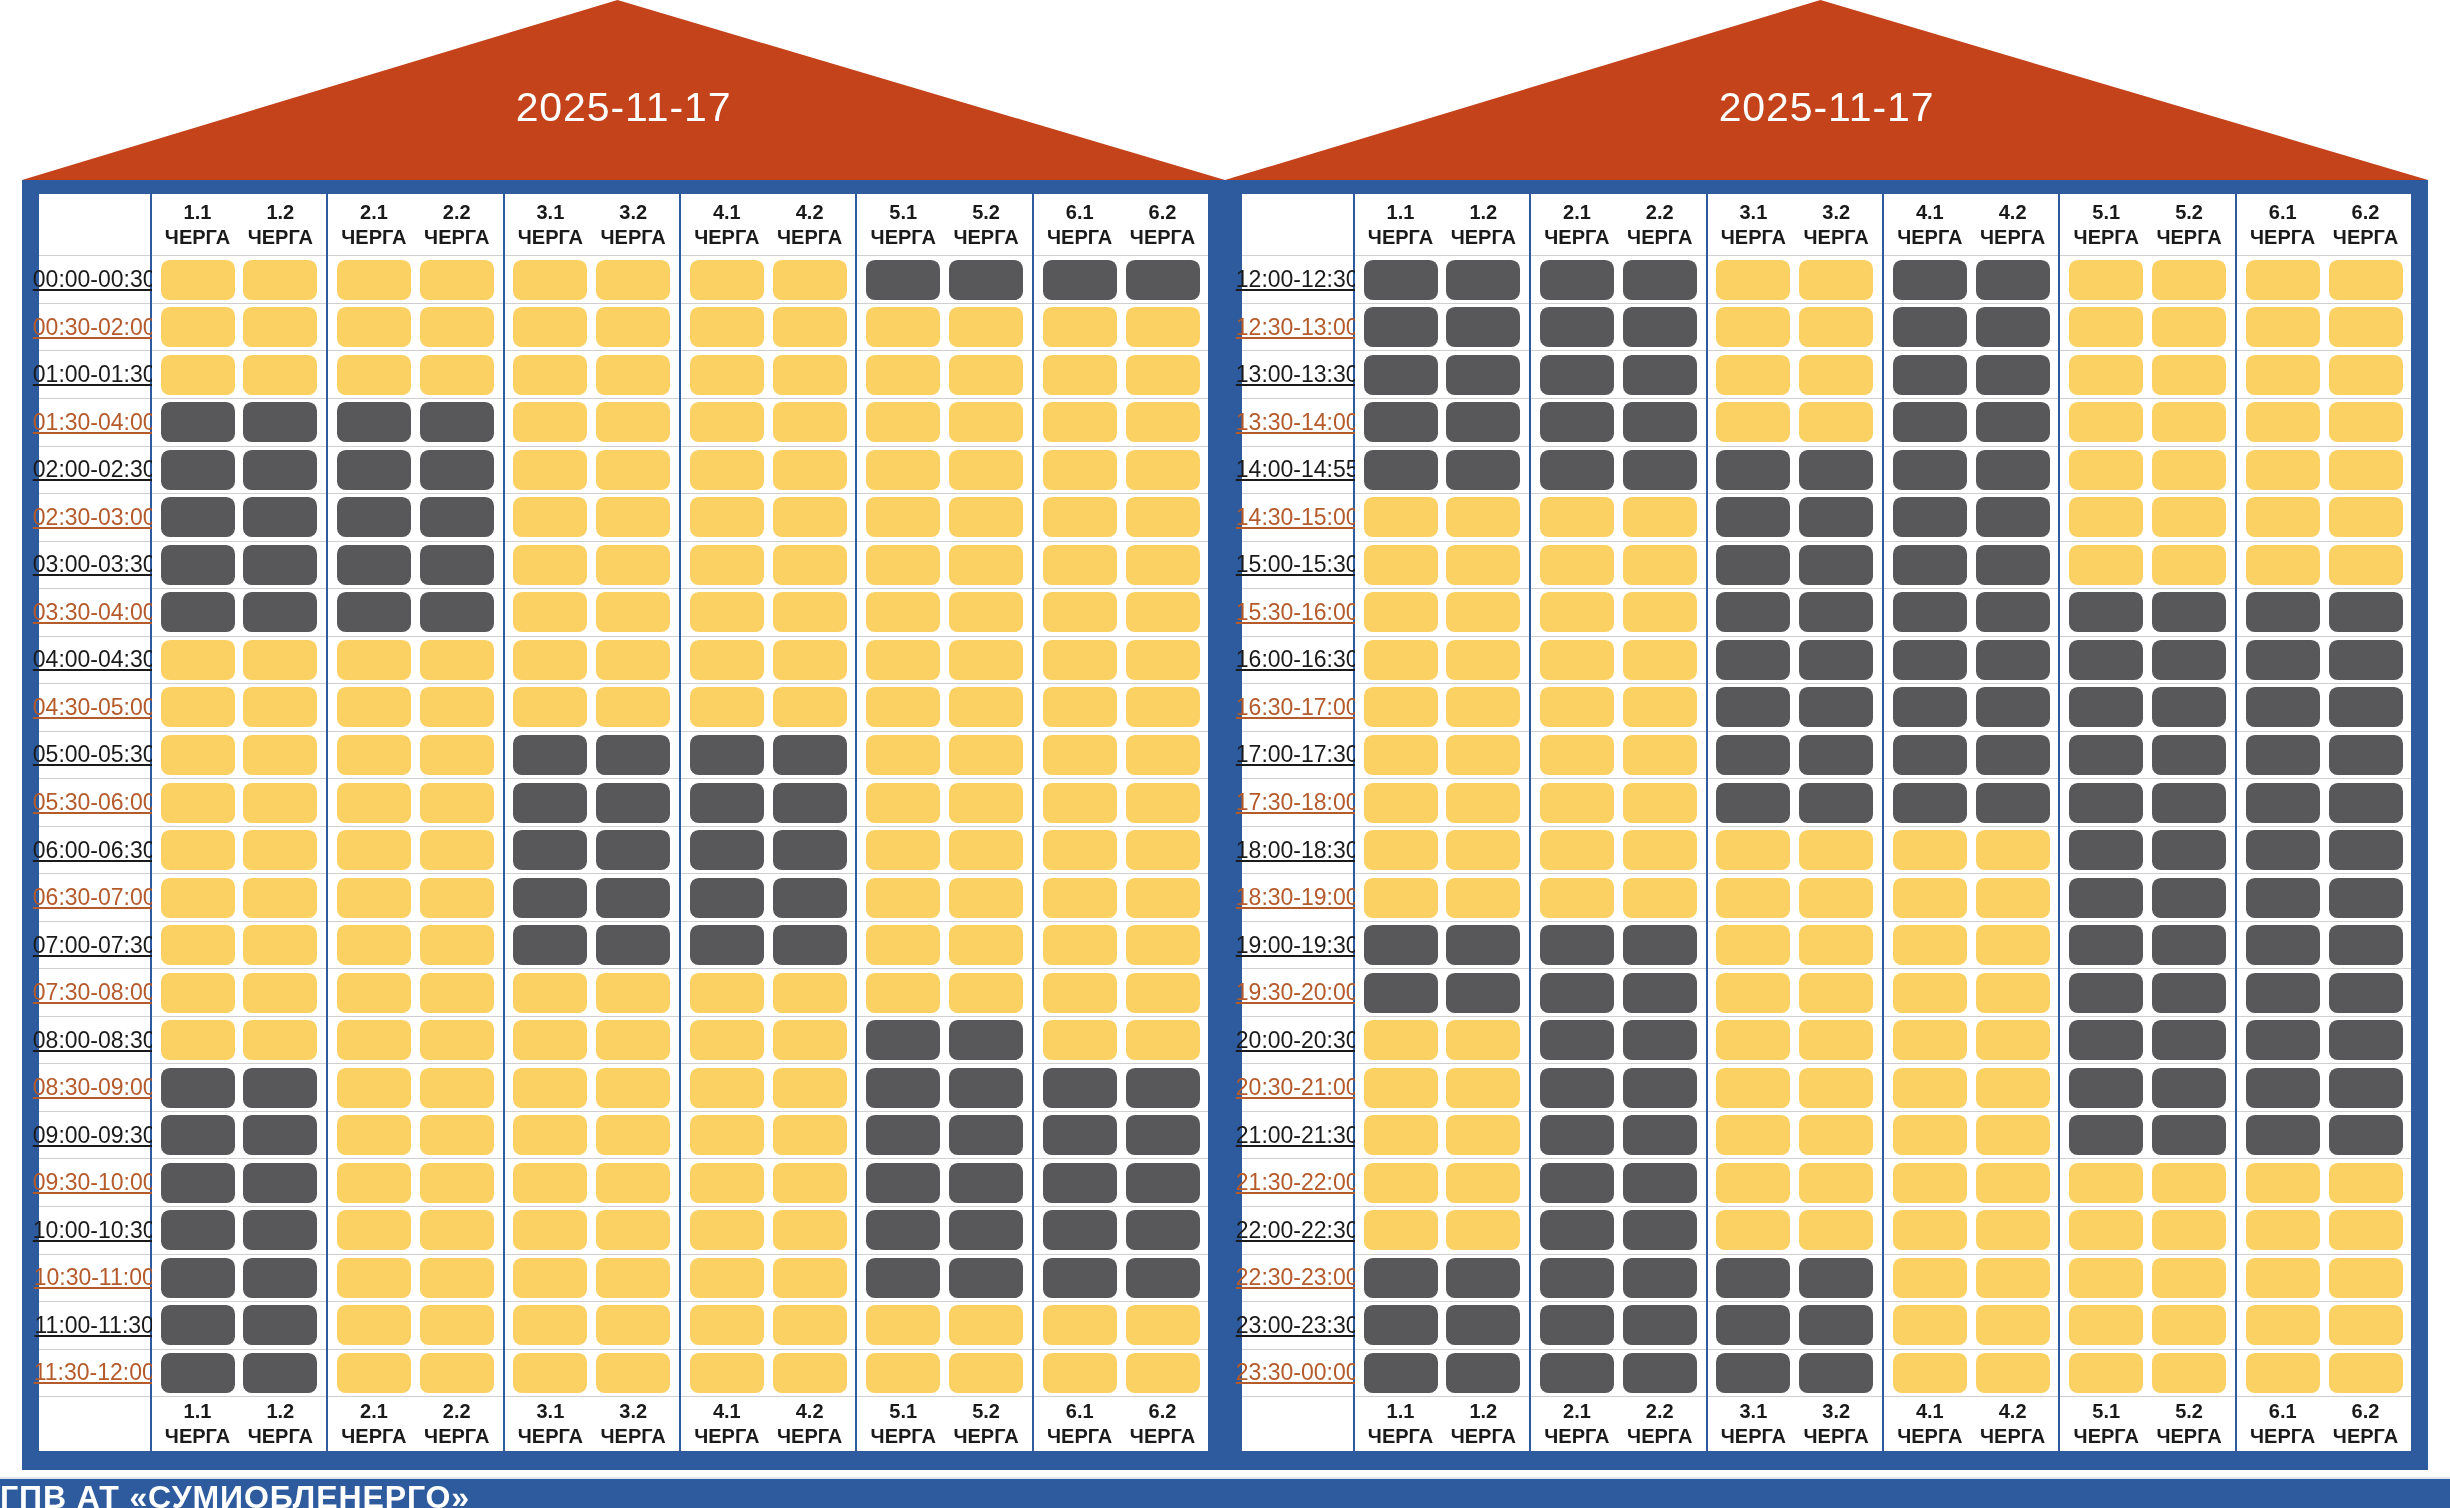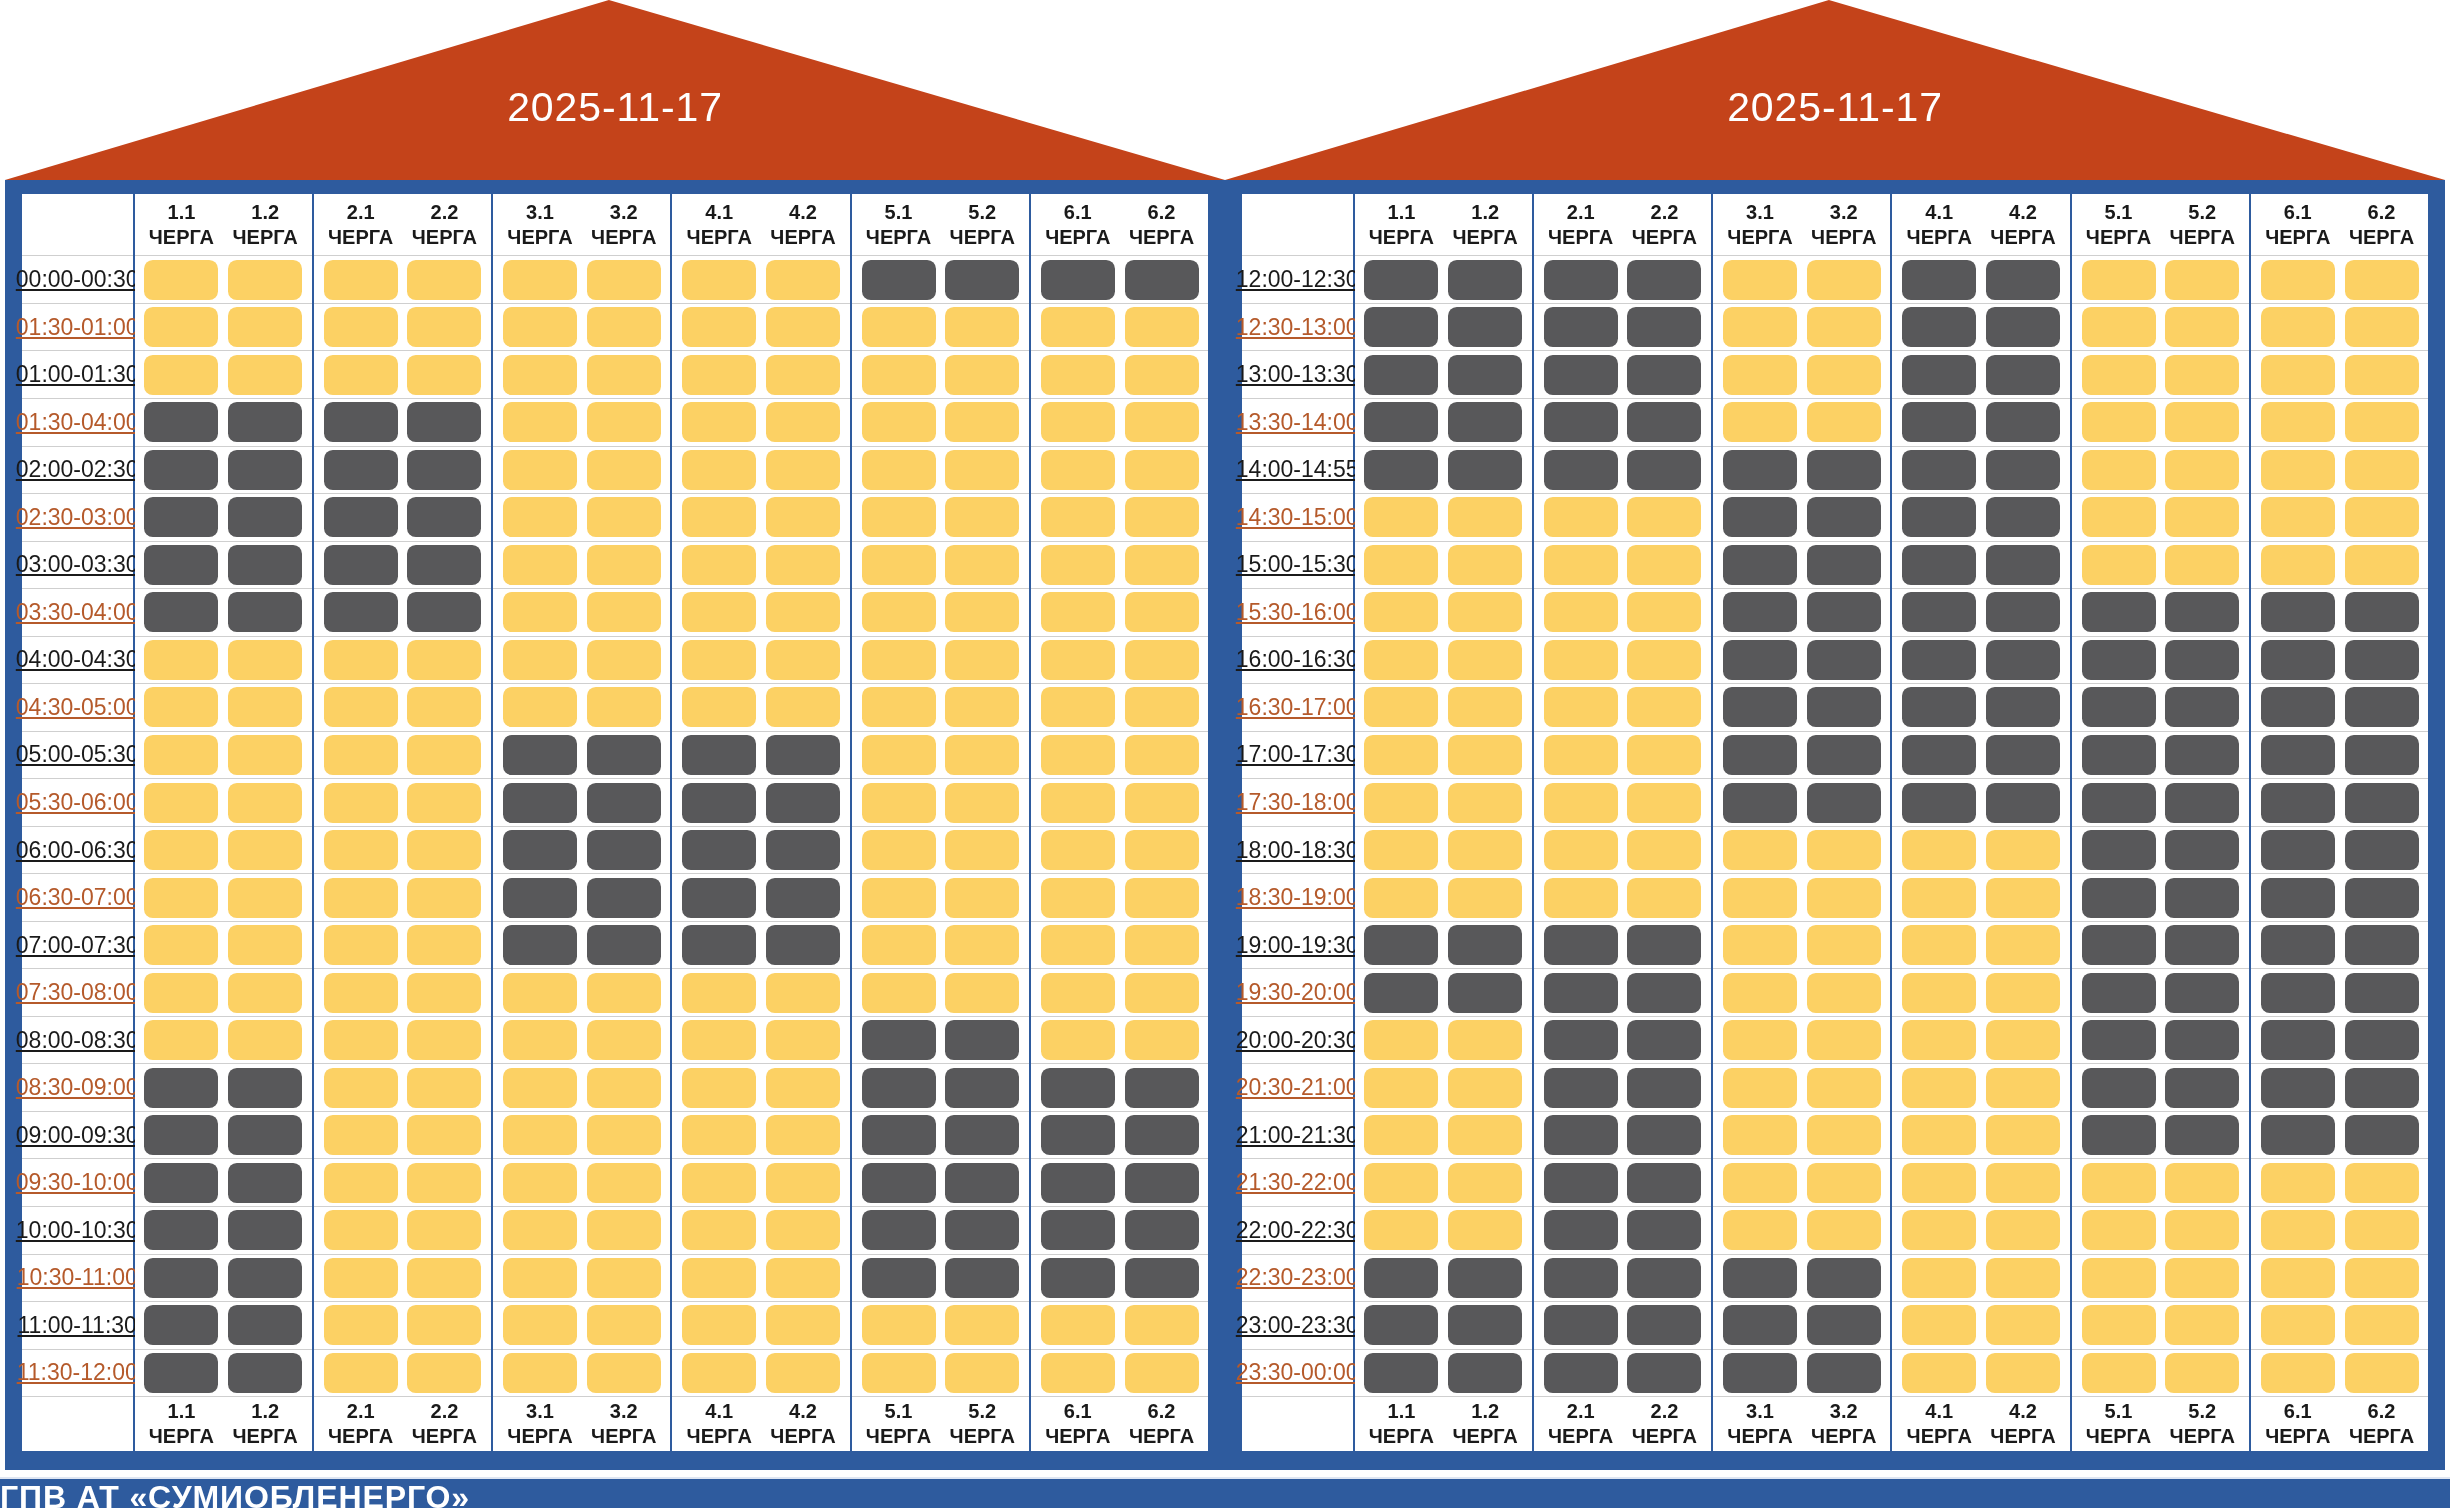--- a/index.html
+++ b/index.html
@@ -12,21 +12,21 @@
     --row-line:#cfcfcf;
     --seam:#dfe6f2;
   }
   *{box-sizing:border-box;margin:0;padding:0;}
   html,body{background:#ffffff;}
   body{
     font-family:"Liberation Sans", sans-serif;
     width:2450px;height:1509px;overflow:hidden;
   }
   .page{width:2450px;height:1509px;background:#ffffff;display:flex;flex-direction:column;}
-  .panels{display:flex;flex-direction:row;padding:0 5px;width:100%;}
+  .panels{display:flex;flex-direction:row;padding:0 22px;width:100%;}
   .panel-wrap{width:50%;display:flex;flex-direction:column;}
   
   .roof{
     position:relative;height:180px;width:100%;
     background:var(--roof);
     -webkit-clip-path:polygon(49.5% 0,100% 100%,0 100%);
     clip-path:polygon(49.5% 0,100% 100%,0 100%);
   }
   .date{
     position:absolute;top:84px;left:0;right:0;
@@ -178,21 +178,21 @@
                 <div class="cell off"></div>
                 <div class="cell off"></div>
               </div>
               <div class="group">
                 <div class="cell off"></div>
                 <div class="cell off"></div>
               </div>
             </div>
             <div class="row">
               <div class="time-cell">
-                <span class="time-label half">01:30-01:00</span>
+                <span class="time-label half">00:30-02:00</span>
               </div>
               <div class="group">
                 <div class="cell on"></div>
                 <div class="cell on"></div>
               </div>
               <div class="group">
                 <div class="cell on"></div>
                 <div class="cell on"></div>
               </div>
               <div class="group">

